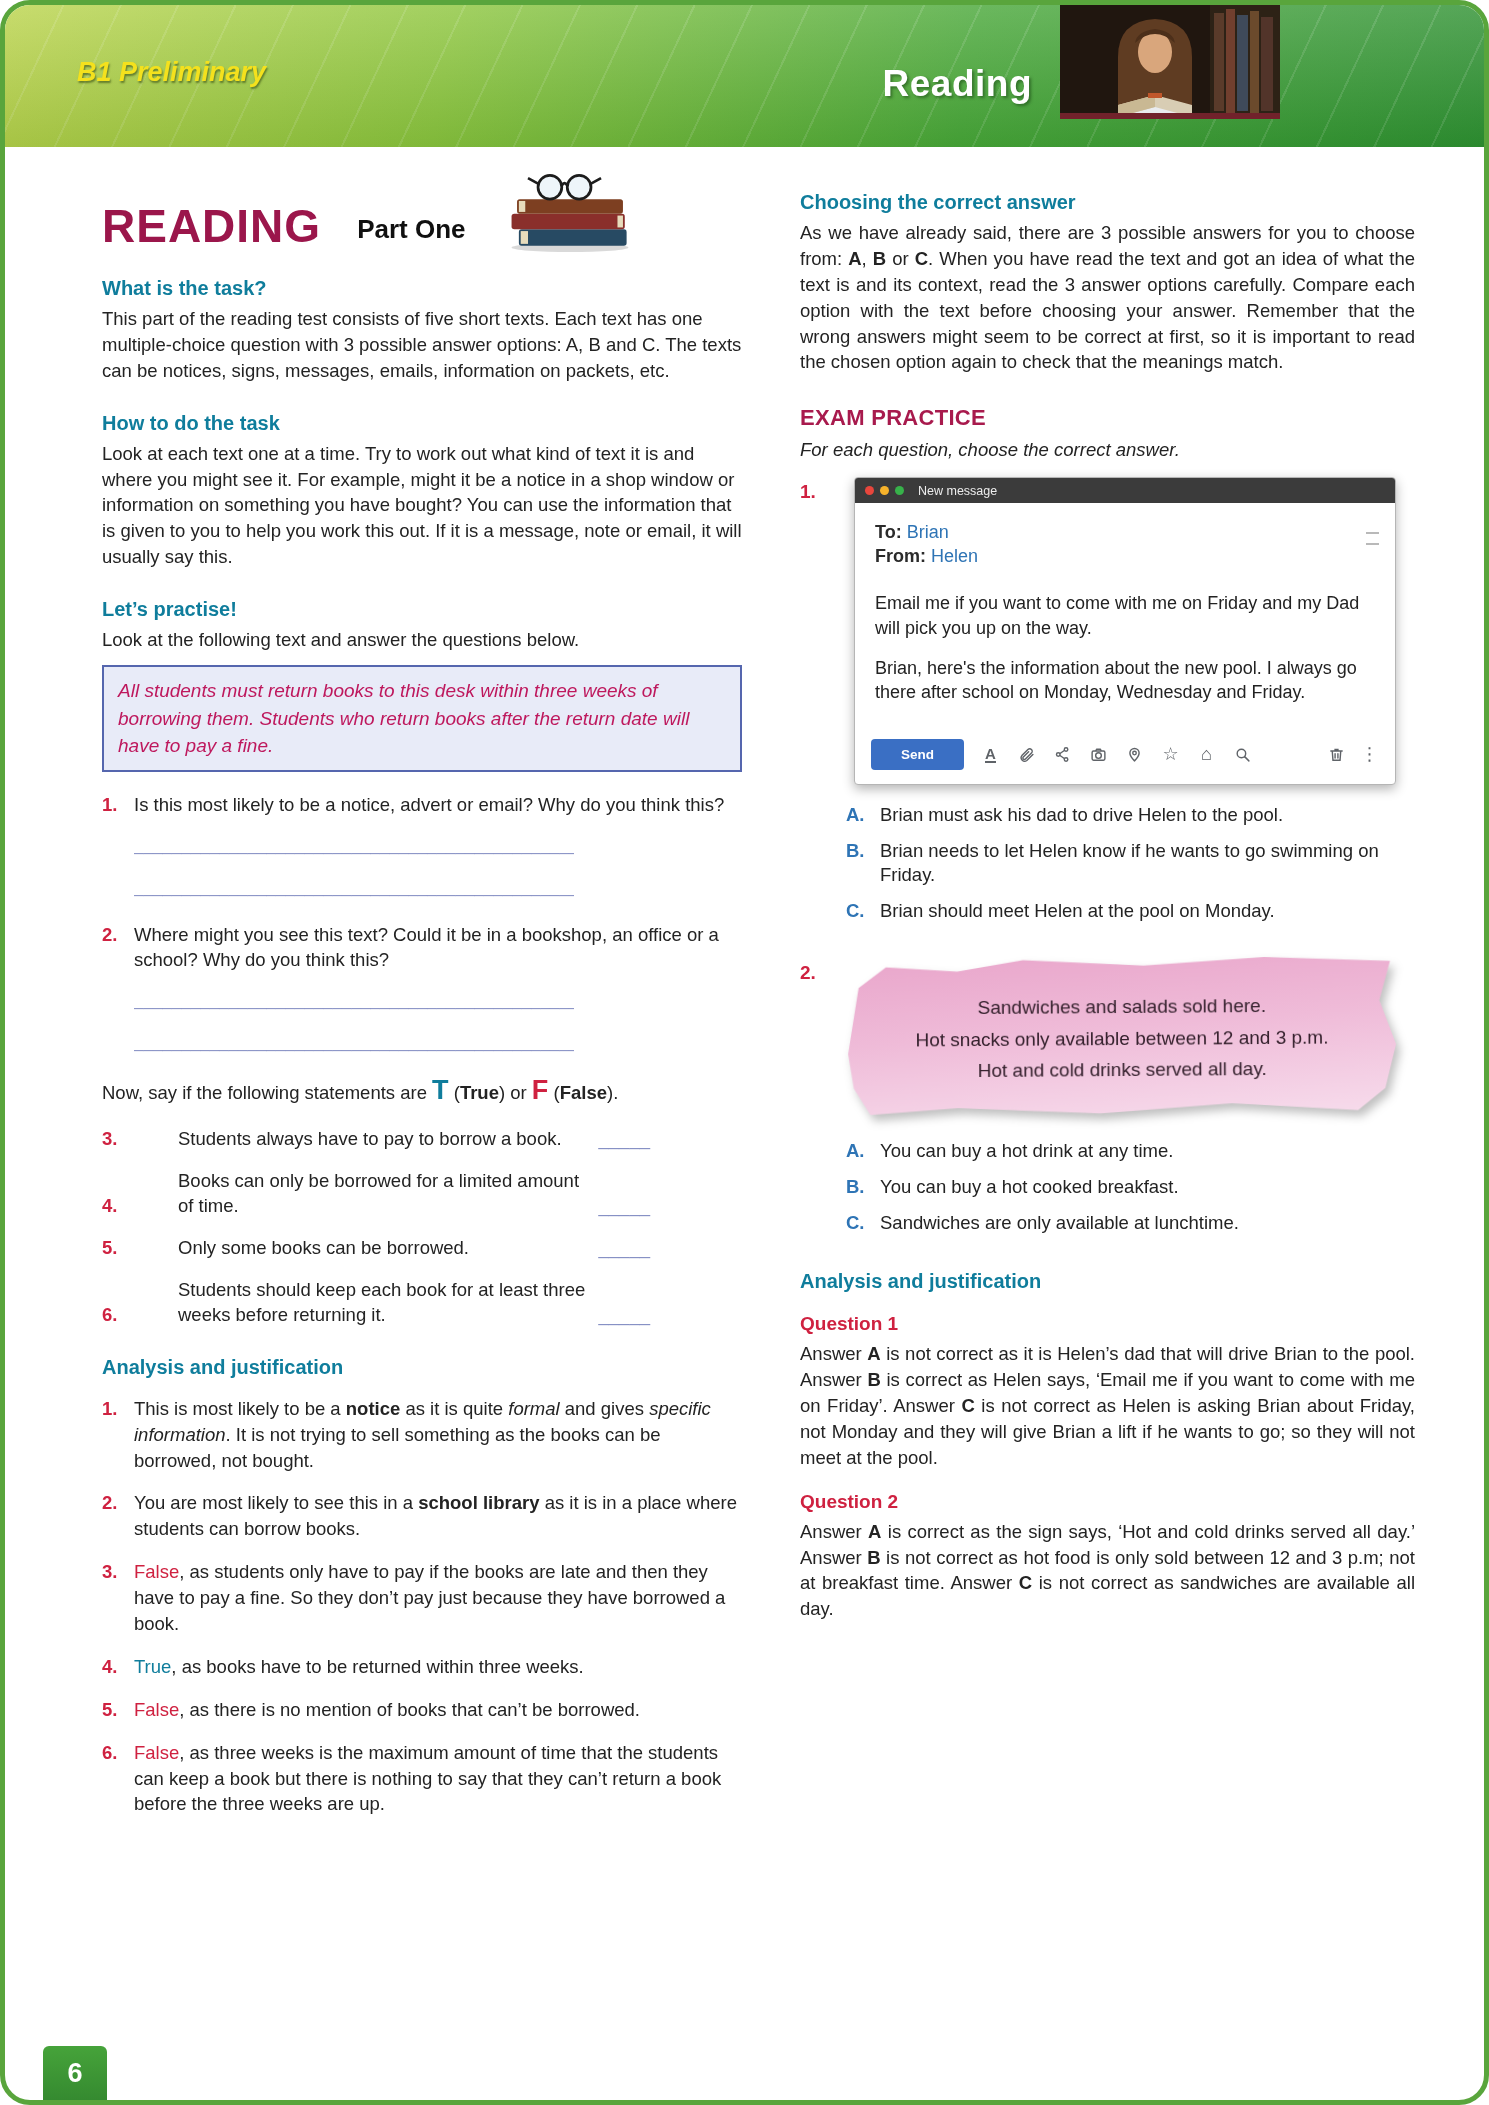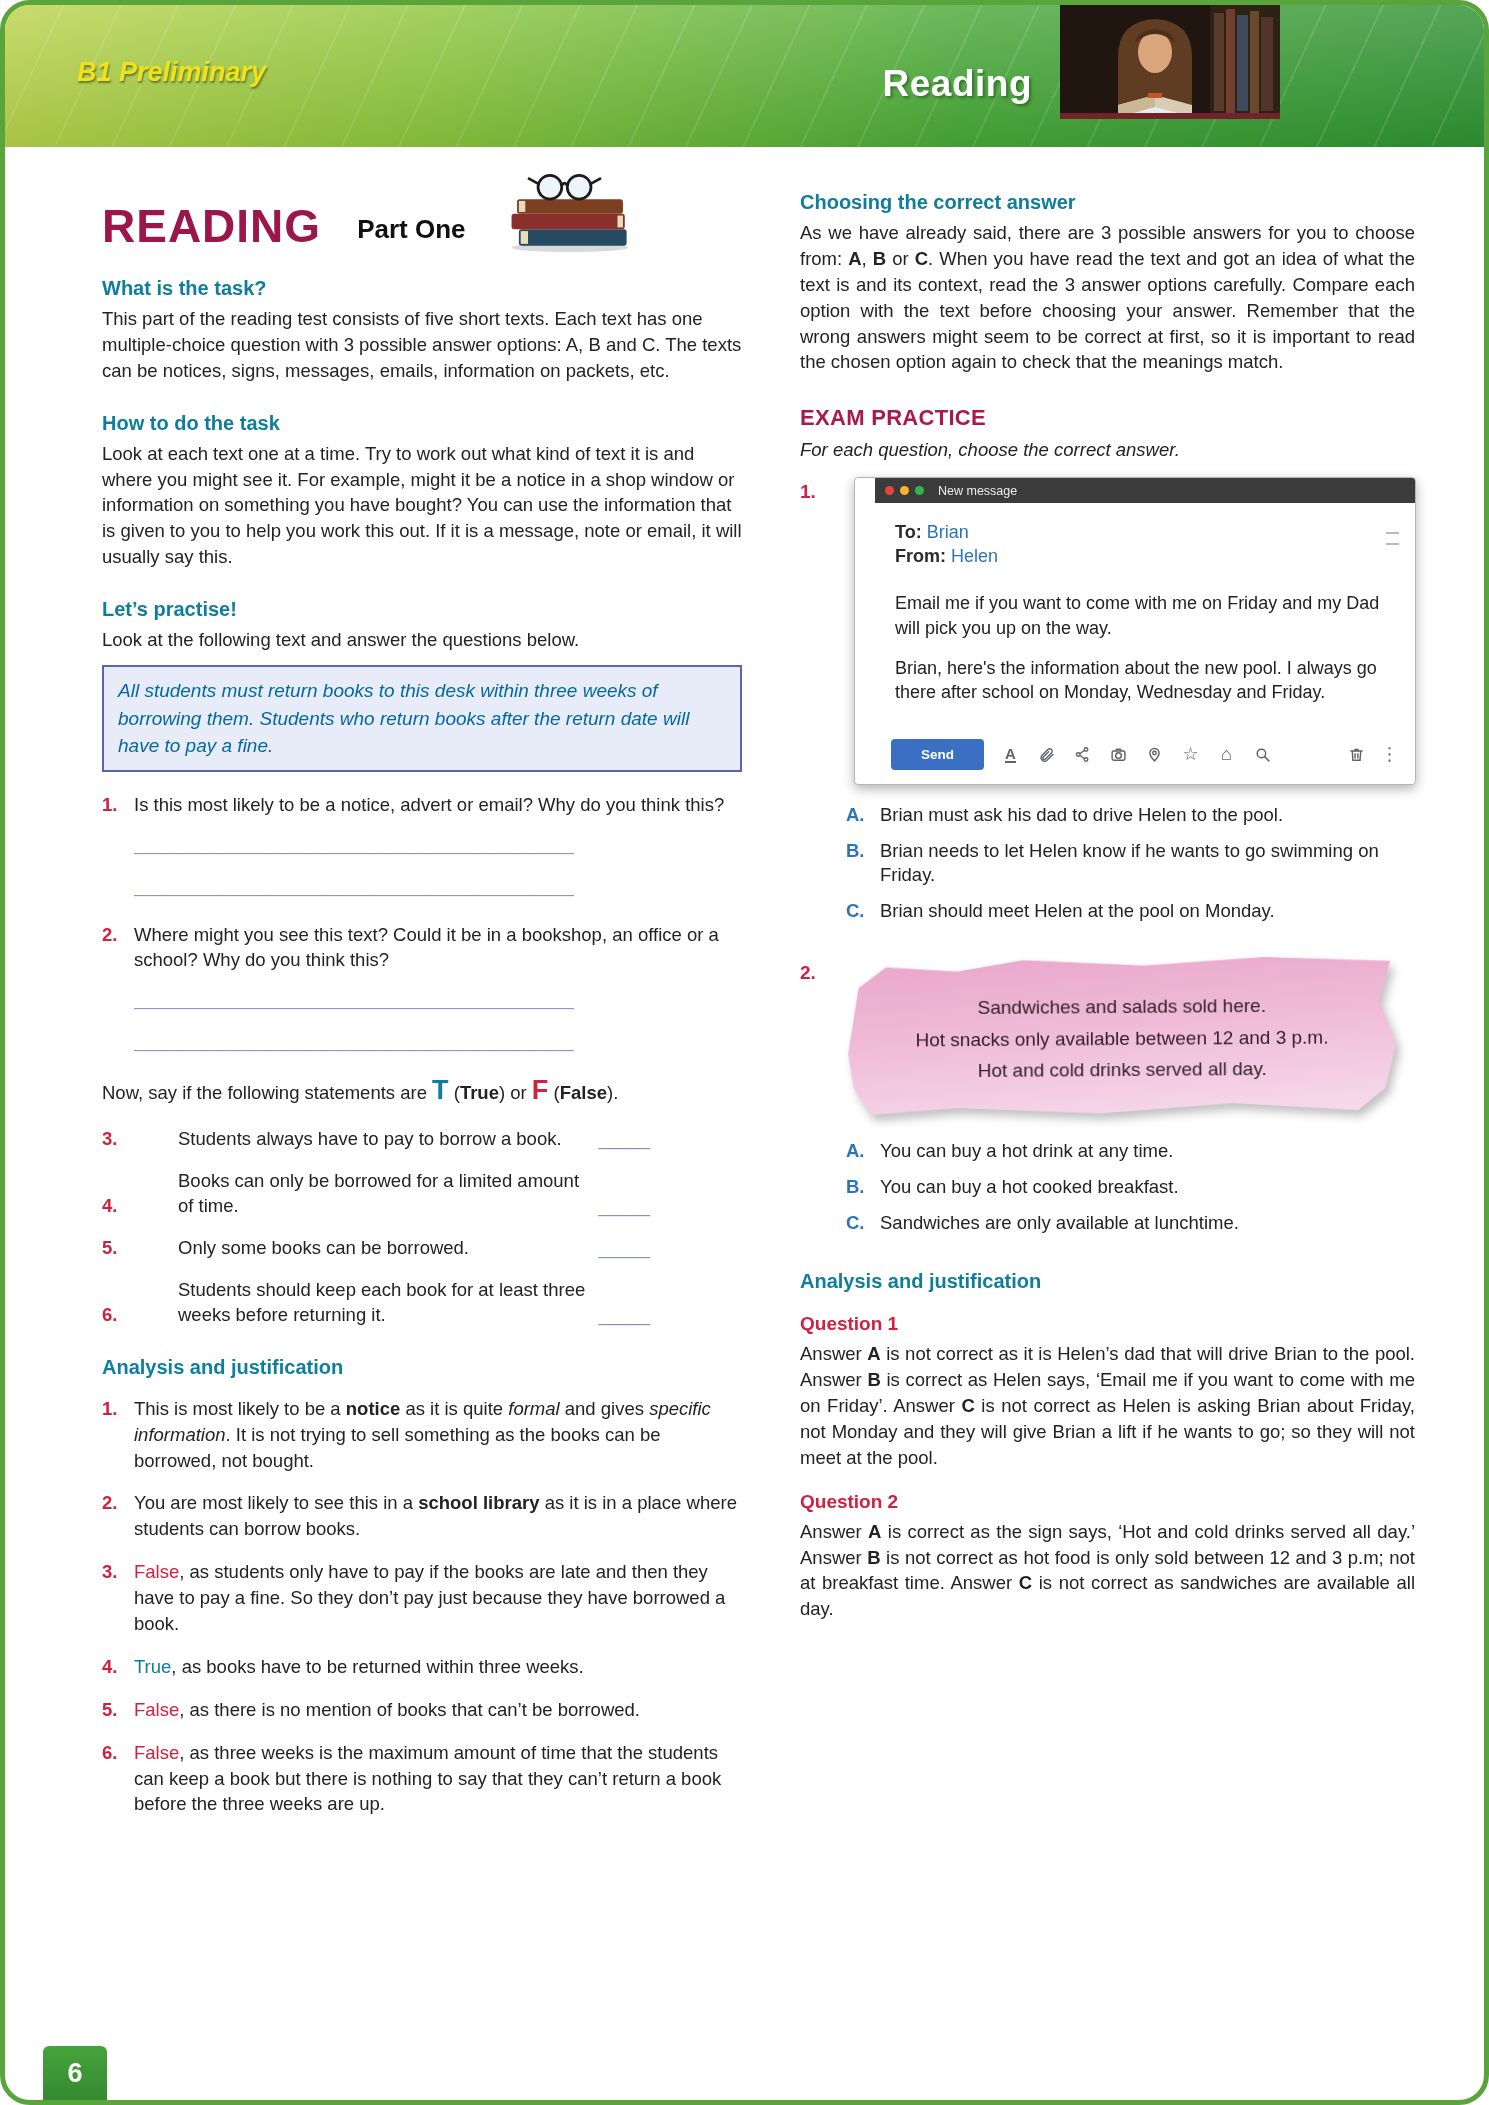--- a/index.html
+++ b/index.html
@@ -16,21 +16,21 @@
   .col-left{width:640px;flex:none;}
   .col-right{flex:1;min-width:0;}
   
   .title-row{display:flex;align-items:flex-end;gap:36px;margin:0 0 4px;}
   .reading-title{font-size:46px;color:#9b164b;margin:0;font-weight:800;letter-spacing:1px;line-height:1;}
   .part-one{font-size:26px;font-weight:bold;color:#101010;padding-bottom:4px;}
   .books{margin:-18px 0 -8px 4px;}
   h3.teal{color:#0f7d9c;font-size:20px;font-weight:bold;margin:28px 0 6px;}
   p.body{margin:0 0 8px;font-size:18.5px;line-height:1.40;}
   .col-right p.body{text-align:justify;}
-  .notice-box{background:#e8ebf8;border:2px solid #5566ae;padding:10px 14px;font-style:italic;font-size:19px;line-height:1.45;color:#0369a1;margin:12px 0 10px;}
+  .notice-box{background:#e8ebf8;border:2px solid #5566ae;padding:10px 14px;font-style:italic;font-size:19px;line-height:1.45;color:#be185d;margin:12px 0 10px;}
   .q-row{display:flex;margin-top:20px;font-size:18.5px;line-height:1.40;}
   .q-num{width:32px;font-weight:bold;color:#cf2140;flex:none;}
   .q-text{flex:1;}
   .answer-line{width:440px;margin:18px 0 0 32px;color:#8791c5;white-space:nowrap;overflow:hidden;font-size:17px;height:24px;}
   .tf-intro{margin-top:16px;font-size:18.5px;line-height:1.3;}
   .seg-b{font-weight:bold;}
   .seg-i{font-style:italic;}
   .seg-red{color:#cf2140;}
   .seg-teal{color:#0f7d9c;}
   .seg-bigT{color:#0f7d9c;font-weight:800;font-size:27px;}
@@ -39,21 +39,21 @@
   .s-text{width:430px;margin-left:44px;}
   .blank{margin-left:auto;margin-right:92px;color:#8791c5;white-space:nowrap;}
   .a-item{display:flex;margin-top:17px;font-size:18.5px;line-height:1.40;}
   .a-body{flex:1;}
   
   h2.exam{color:#a81a4d;font-size:22px;font-weight:800;margin:30px 0 8px;letter-spacing:.3px;}
   .instruction{font-style:italic;font-size:18.5px;margin:0 0 16px;}
   .exam-item{position:relative;padding-left:46px;margin-top:8px;}
   .exam-num{position:absolute;left:0;top:4px;color:#cf2140;font-weight:bold;font-size:19px;}
   
-  .email{border:1px solid #b5b5b5;border-radius:4px;box-shadow:0 4px 12px rgba(0,0,0,.30);overflow:hidden;width:540px;margin:2px 0 18px 8px;background:#fff;padding-left:20px;}
+  .email{border:1px solid #b5b5b5;border-radius:4px;box-shadow:0 4px 12px rgba(0,0,0,.30);overflow:hidden;width:540px;margin:2px 0 18px 8px;background:#fff;}
   .email-titlebar{background:#3b3b3b;height:25px;display:flex;align-items:center;padding:0 10px;gap:6px;}
   .dot{width:9px;height:9px;border-radius:50%;}
   .dot-red{background:#e8463c;}.dot-yellow{background:#f7b32b;}.dot-green{background:#37b24a;}
   .email-title{color:#ededed;font-size:12.5px;margin-left:8px;}
   .email-body{padding:16px 20px 6px;font-size:18px;color:#222;position:relative;}
   .addr-row{margin:3px 0;font-weight:bold;color:#2b2b2b;}
   .addr-value{color:#2e74b5;font-weight:normal;}
   .cc-dashes{position:absolute;right:16px;top:20px;}
   .cc-dash{width:13px;height:2px;background:#b9b9b9;margin:9px 0;}
   .email-p{margin:24px 0 0;line-height:1.35;}

